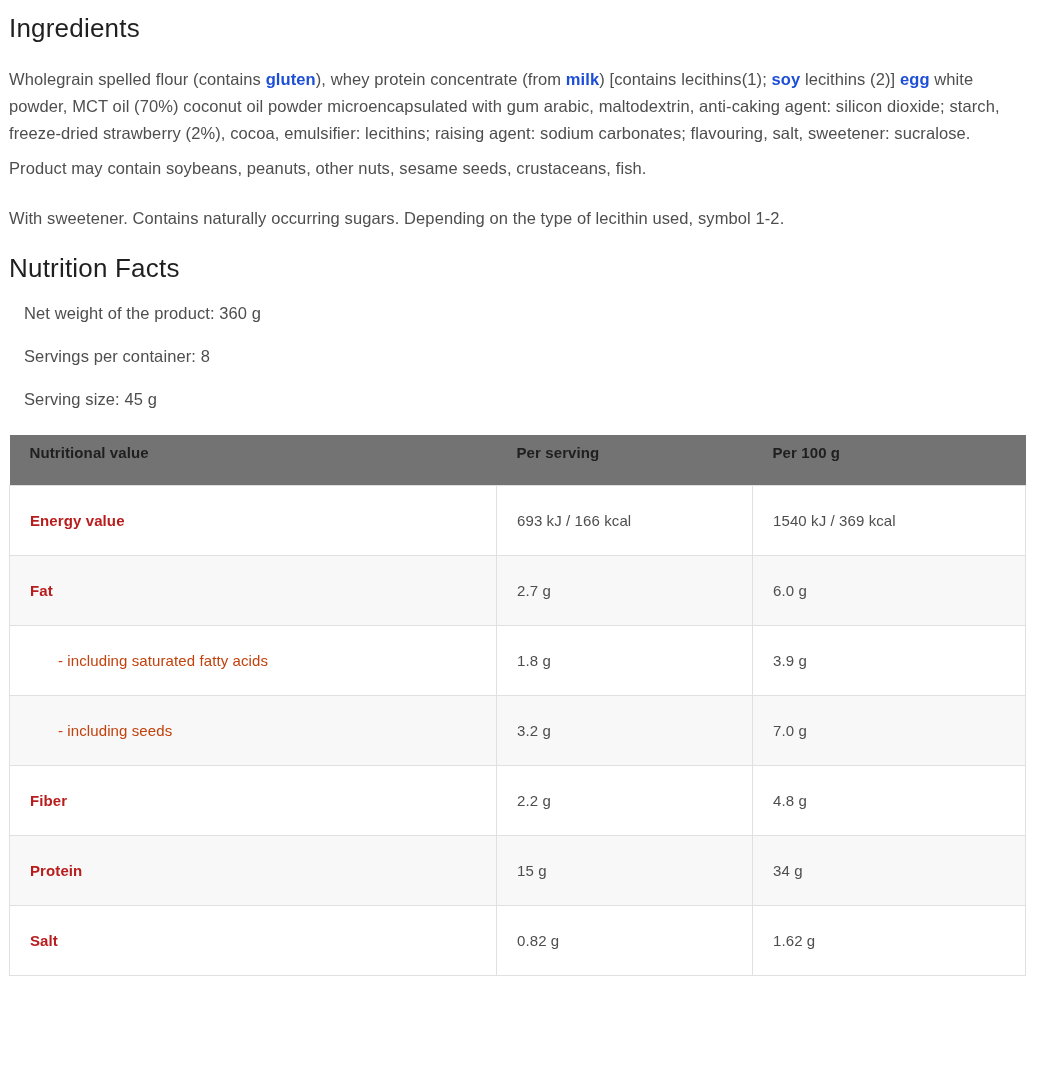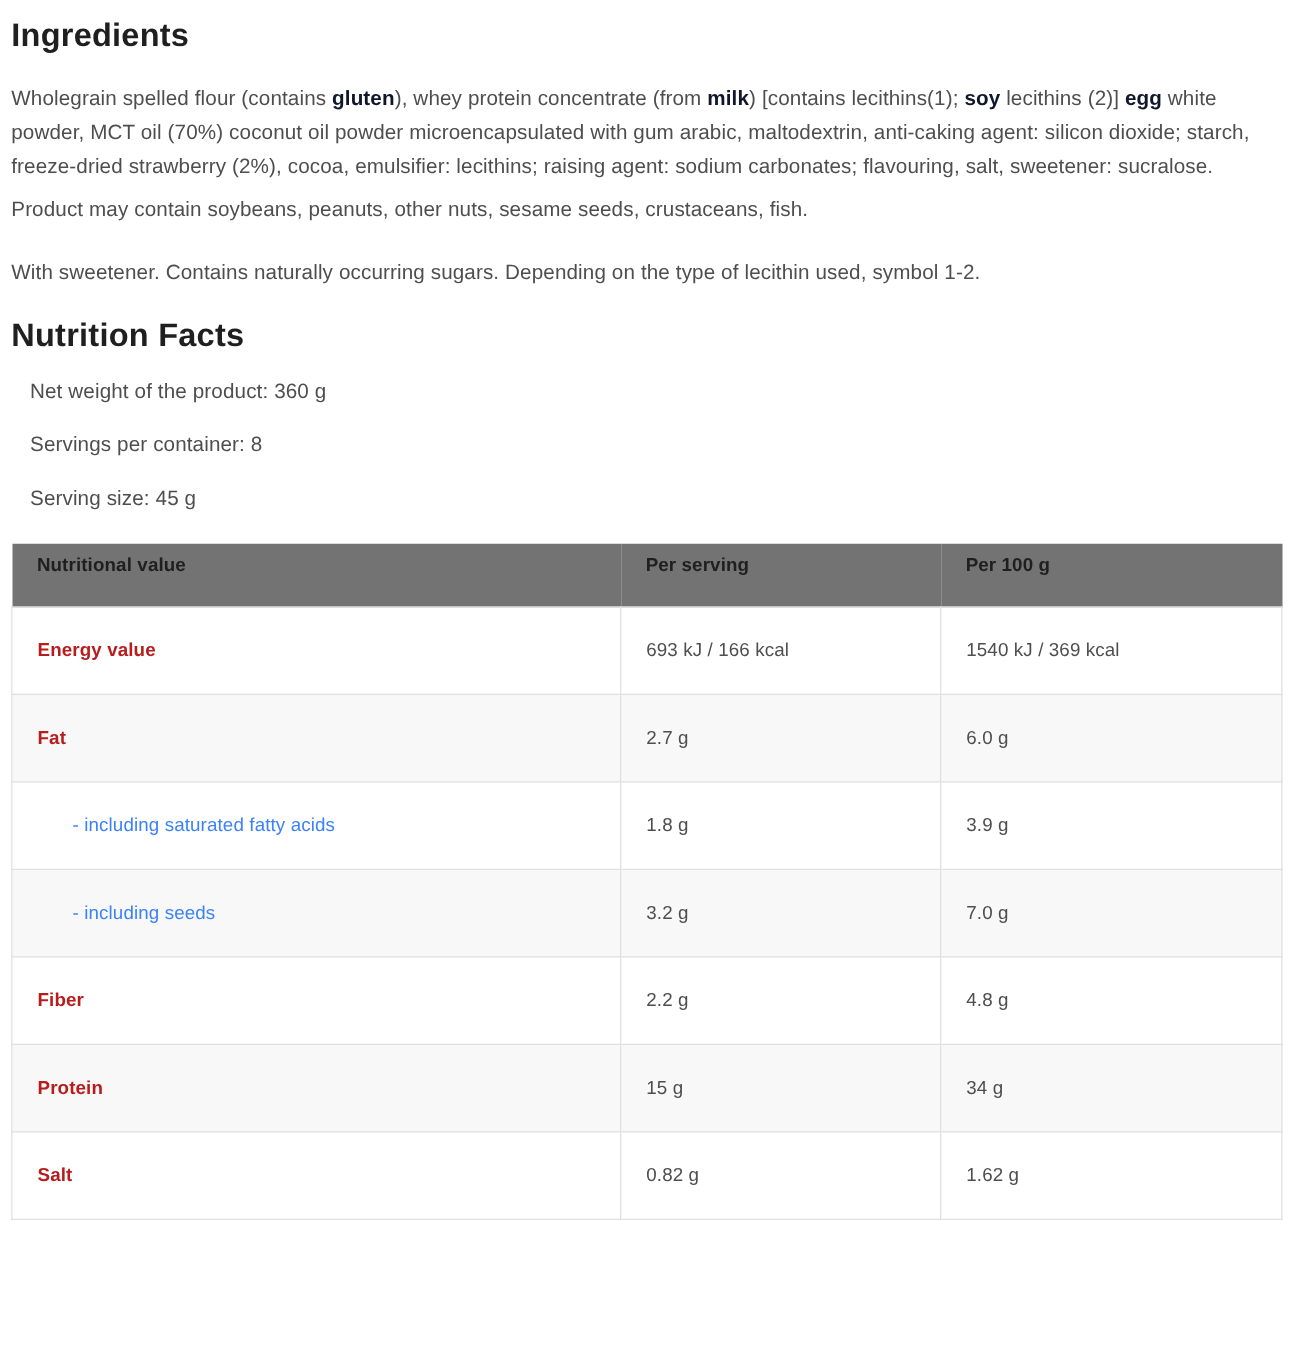--- a/index.html
+++ b/index.html
@@ -10,34 +10,34 @@
     font-family: "Liberation Sans", sans-serif;
     color: #4e4e4e;
   }
   .page {
     width: 1048px;
     padding: 12px 23px 10px 9px;
   }
   h2.section-heading {
     font-size: 26px;
     line-height: 32px;
-    font-weight: 700;
+    font-weight: 400;
     color: #1f1f1f;
     letter-spacing: 0.2px;
     margin: 0 0 22px 0;
   }
   h2.nutrition-heading { margin: 0 0 14px 0; }
   .body-text {
     font-size: 16.5px;
     line-height: 27px;
     letter-spacing: 0.1px;
     color: #4e4e4e;
     margin: 0;
   }
-  .body-text b { font-weight: 700; color: #0f172a; }
+  .body-text b { font-weight: 700; color: #1d4ed8; }
   .ingredients-desc { margin: 0 0 8px 0; }
   .allergen-note   { margin: 0 0 23px 0; }
   .sweetener-note  { margin: 0 0 20px 0; }
   .info-block { margin: 0 0 22px 0; }
   .info-line {
     font-size: 16.5px;
     line-height: 28px;
     letter-spacing: 0.1px;
     margin: 15px;
   }
@@ -67,21 +67,21 @@
     background: #ffffff;
     vertical-align: middle;
   }
   .nutrition-table tbody tr:nth-child(even) td { background: #f8f8f8; }
   .nutrition-table tbody td:first-child {
     font-weight: 700;
     color: #b91c1c;
   }
   .nutrition-table tbody tr.sub td:first-child {
     font-weight: 400;
-    color: #3b82f6;
+    color: #c2410c;
     padding-left: 48px;
   }
 </style>
 </head>
 <body>
 
 <div class="page">
 
   <h2 class="section-heading">Ingredients</h2>
 

